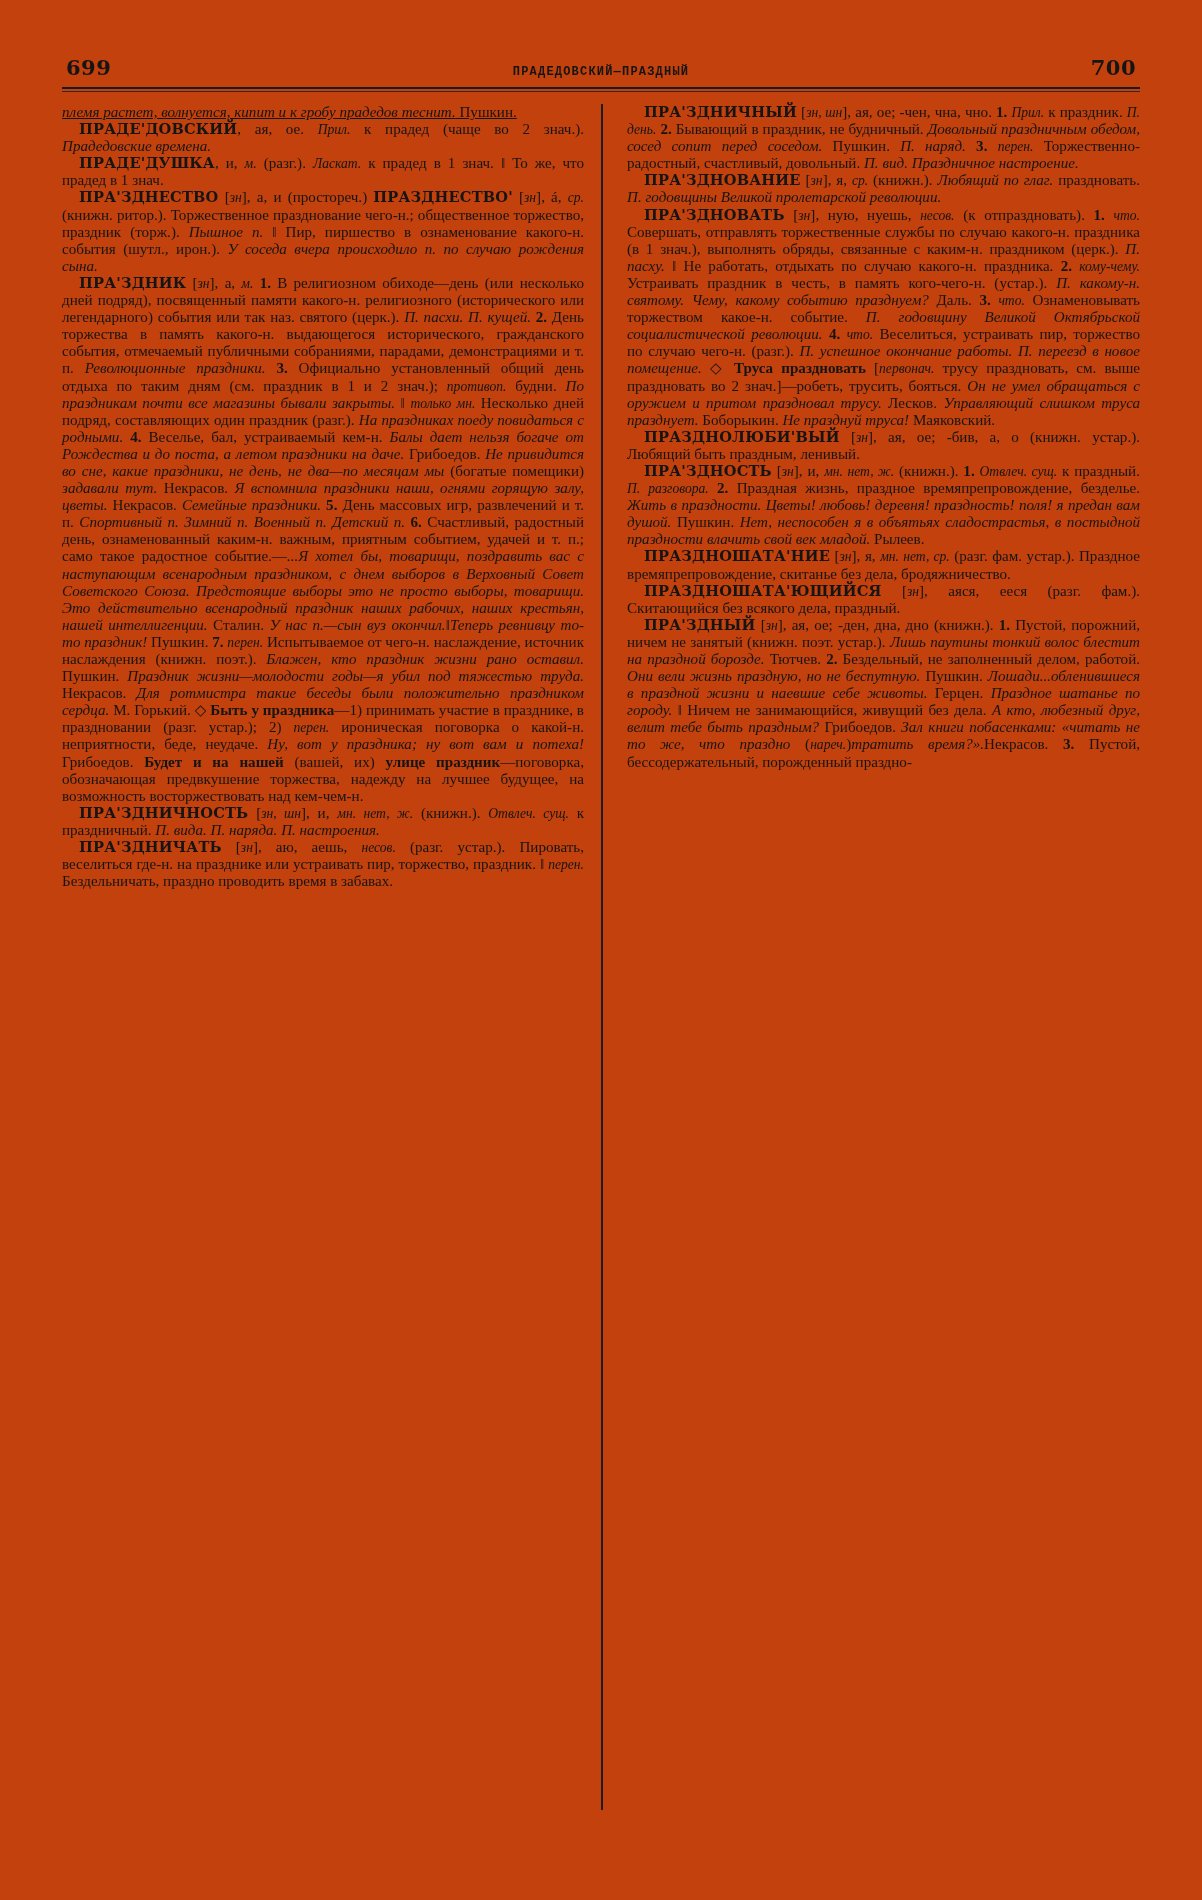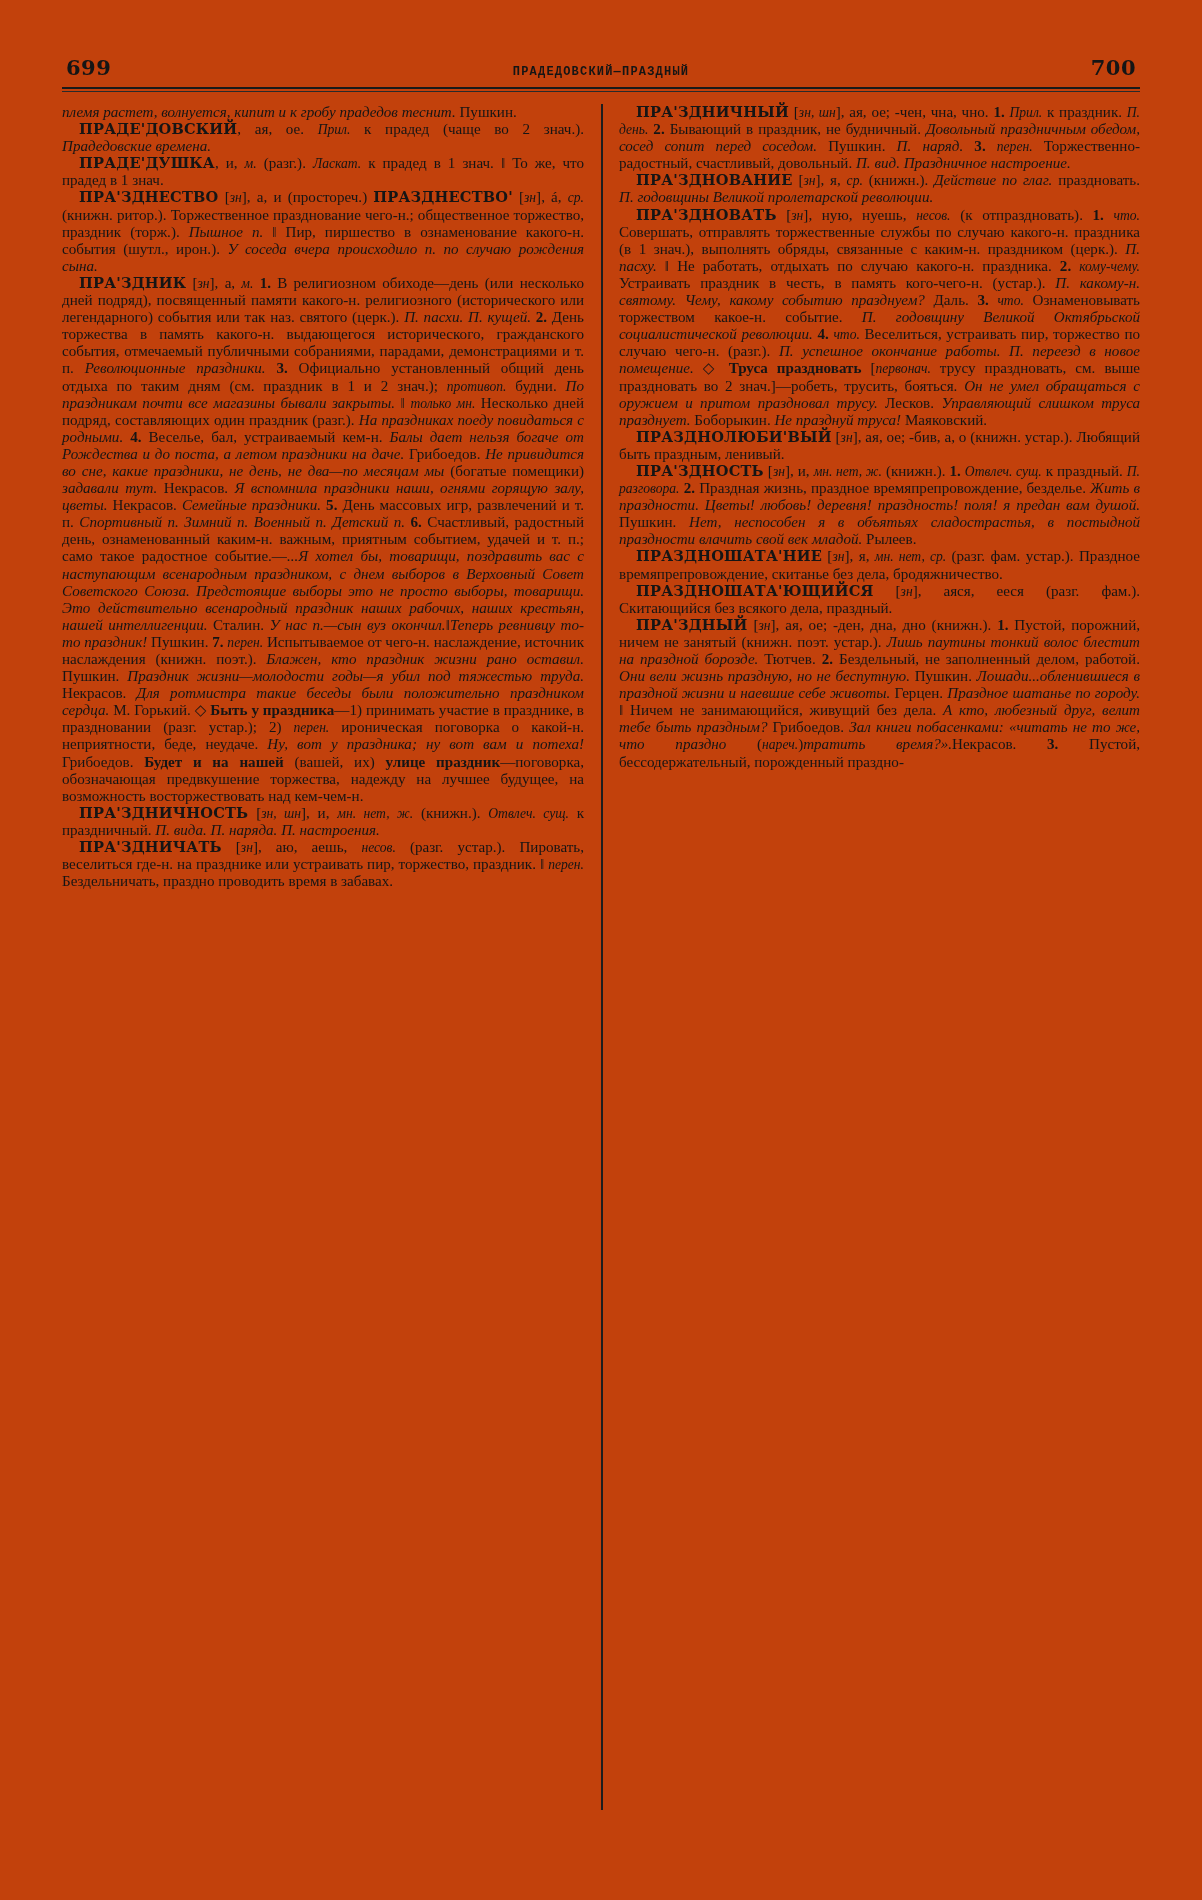--- a/index.html
+++ b/index.html
@@ -53,29 +53,29 @@
     width: 50%;
     box-sizing: border-box;
     font-size: 15.1px;
     line-height: 1.133;
     text-align: justify;
     text-justify: inter-word;
     hyphens: manual;
   }
   .col-left { padding-right: 17px; }
   .col-right {
-    padding-left: 16px;
+    padding-left: 24px;
     border-left: 2px solid #1d1d1d;
   }
   .entry {
     margin: 0;
     text-indent: 17px;
     text-align: justify;
   }
-  .entry.cont { text-indent: 0; }
+  .entry.cont { text-indent: 0; text-decoration: underline; }
   .hw {
     font-weight: bold;
     letter-spacing: 0.2px;
     font-family: "DejaVu Serif", serif;
     font-size: 14.6px;
   }
   .it { font-style: italic; }
   .bd { font-weight: bold; margin-top: 32px; }
   .gram { font-style: italic; font-size: 13.6px; }
   .sense { font-weight: bold; }
@@ -97,21 +97,21 @@
         <p class="entry cont"><span><span class="it">племя растет, волнуется, кипит и к гробу прадедов теснит.</span> Пушкин.</span></p>
         <p class="entry"><span class="hw">ПРАДЕ'ДОВСКИЙ</span><span>, ая, ое. <span class="gram">Прил.</span> к прадед (чаще во 2 знач.). <span class="it">Прадедовские времена.</span></span></p>
         <p class="entry"><span class="hw">ПРАДЕ'ДУШКА</span><span>, и, <span class="gram">м.</span> (разг.). <span class="gram">Ласкат.</span> к прадед в 1 знач. ‖ То же, что прадед в 1 знач.</span></p>
         <p class="entry"><span class="hw">ПРА'ЗДНЕСТВО</span><span> [<span class="gram">зн</span>], а, и (простореч.) <span class="hw">ПРАЗДНЕСТВО'</span> [<span class="gram">зн</span>], á, <span class="gram">ср.</span> (книжн. ритор.). Торжественное празднование чего-н.; общественное торжество, праздник (торж.). <span class="it">Пышное п.</span> ‖ Пир, пиршество в ознаменование какого-н. события (шутл., ирон.). <span class="it">У соседа вчера происходило п. по случаю рождения сына.</span></span></p>
         <p class="entry"><span class="hw">ПРА'ЗДНИК</span><span> [<span class="gram">зн</span>], а, <span class="gram">м.</span> <span class="sense">1.</span> В религиозном обиходе—день (или несколько дней подряд), посвященный памяти какого-н. религиозного (исторического или легендарного) события или так наз. святого (церк.). <span class="it">П. пасхи. П. кущей.</span> <span class="sense">2.</span> День торжества в память какого-н. выдающегося исторического, гражданского события, отмечаемый публичными собраниями, парадами, демонстрациями и т. п. <span class="it">Революционные праздники.</span> <span class="sense">3.</span> Официально установленный общий день отдыха по таким дням (см. праздник в 1 и 2 знач.); <span class="gram">противоп.</span> будни. <span class="it">По праздникам почти все магазины бывали закрыты.</span> ‖ <span class="gram">только мн.</span> Несколько дней подряд, составляющих один праздник (разг.). <span class="it">На праздниках поеду повидаться с родными.</span> <span class="sense">4.</span> Веселье, бал, устраиваемый кем-н. <span class="it">Балы дает нельзя богаче от Рождества и до поста, а летом праздники на даче.</span> Грибоедов. <span class="it">Не привидится во сне, какие праздники, не день, не два—по месяцам мы</span> (богатые помещики) <span class="it">задавали тут.</span> Некрасов. <span class="it">Я вспомнила праздники наши, огнями горящую залу, цветы.</span> Некрасов. <span class="it">Семейные праздники.</span> <span class="sense">5.</span> День массовых игр, развлечений и т. п. <span class="it">Спортивный п. Зимний п. Военный п. Детский п.</span> <span class="sense">6.</span> Счастливый, радостный день, ознаменованный каким-н. важным, приятным событием, удачей и т. п.; само такое радостное событие.—<span class="it">...Я хотел бы, товарищи, поздравить вас с наступающим всенародным праздником, с днем выборов в Верховный Совет Советского Союза. Предстоящие выборы это не просто выборы, товарищи. Это действительно всенародный праздник наших рабочих, наших крестьян, нашей интеллигенции.</span> Сталин. <span class="it">У нас п.—сын вуз окончил.</span>‖<span class="it">Теперь ревнивцу то-то праздник!</span> Пушкин. <span class="sense">7.</span> <span class="gram">перен.</span> Испытываемое от чего-н. наслаждение, источник наслаждения (книжн. поэт.). <span class="it">Блажен, кто праздник жизни рано оставил.</span> Пушкин. <span class="it">Праздник жизни—молодости годы—я убил под тяжестью труда.</span> Некрасов. <span class="it">Для ротмистра такие беседы были положительно праздником сердца.</span> М. Горький. ◇ <span class="bd">Быть у праздника</span>—1) принимать участие в празднике, в праздновании (разг. устар.); 2) <span class="gram">перен.</span> ироническая поговорка о какой-н. неприятности, беде, неудаче. <span class="it">Ну, вот у праздника; ну вот вам и потеха!</span> Грибоедов. <span class="bd">Будет и на нашей</span> (вашей, их) <span class="bd">улице праздник</span>—поговорка, обозначающая предвкушение торжества, надежду на лучшее будущее, на возможность восторжествовать над кем-чем-н.</span></p>
         <p class="entry"><span class="hw">ПРА'ЗДНИЧНОСТЬ</span><span> [<span class="gram">зн, шн</span>], и, <span class="gram">мн. нет, ж.</span> (книжн.). <span class="gram">Отвлеч. сущ.</span> к праздничный. <span class="it">П. вида. П. наряда. П. настроения.</span></span></p>
         <p class="entry"><span class="hw">ПРА'ЗДНИЧАТЬ</span><span> [<span class="gram">зн</span>], аю, аешь, <span class="gram">несов.</span> (разг. устар.). Пировать, веселиться где-н. на празднике или устраивать пир, торжество, праздник. ‖ <span class="gram">перен.</span> Бездельничать, праздно проводить время в забавах.</span></p>
       </div>
     <div class="col col-right" id="col-right">
         <p class="entry"><span class="hw">ПРА'ЗДНИЧНЫЙ</span><span> [<span class="gram">зн, шн</span>], ая, ое; -чен, чна, чно. <span class="sense">1.</span> <span class="gram">Прил.</span> к праздник. <span class="gram">П. день.</span> <span class="sense">2.</span> Бывающий в праздник, не будничный. <span class="it">Довольный праздничным обедом, сосед сопит перед соседом.</span> Пушкин. <span class="it">П. наряд.</span> <span class="sense">3.</span> <span class="gram">перен.</span> Торжественно-радостный, счастливый, довольный. <span class="it">П. вид. Праздничное настроение.</span></span></p>
-        <p class="entry"><span class="hw">ПРА'ЗДНОВАНИЕ</span><span> [<span class="gram">зн</span>], я, <span class="gram">ср.</span> (книжн.). <span class="it">Действие по глаг.</span> праздновать. <span class="it">П. годовщины Великой пролетарской революции.</span></span></p>
+        <p class="entry"><span class="hw">ПРА'ЗДНОВАНИЕ</span><span> [<span class="gram">зн</span>], я, <span class="gram">ср.</span> (книжн.). <span class="it">Любящий по глаг.</span> праздновать. <span class="it">П. годовщины Великой пролетарской революции.</span></span></p>
         <p class="entry"><span class="hw">ПРА'ЗДНОВАТЬ</span><span> [<span class="gram">зн</span>], ную, нуешь, <span class="gram">несов.</span> (к отпраздновать). <span class="sense">1.</span> <span class="gram">что.</span> Совершать, отправлять торжественные службы по случаю какого-н. праздника (в 1 знач.), выполнять обряды, связанные с каким-н. праздником (церк.). <span class="it">П. пасху.</span> ‖ Не работать, отдыхать по случаю какого-н. праздника. <span class="sense">2.</span> <span class="gram">кому-чему.</span> Устраивать праздник в честь, в память кого-чего-н. (устар.). <span class="it">П. какому-н. святому. Чему, какому событию празднуем?</span> Даль. <span class="sense">3.</span> <span class="gram">что.</span> Ознаменовывать торжеством какое-н. событие. <span class="it">П. годовщину Великой Октябрьской социалистической революции.</span> <span class="sense">4.</span> <span class="gram">что.</span> Веселиться, устраивать пир, торжество по случаю чего-н. (разг.). <span class="it">П. успешное окончание работы. П. переезд в новое помещение.</span> ◇ <span class="bd">Труса праздновать</span> [<span class="gram">первонач.</span> трусу праздновать, см. выше праздновать во 2 знач.]—робеть, трусить, бояться. <span class="it">Он не умел обращаться с оружием и притом праздновал трусу.</span> Лесков. <span class="it">Управляющий слишком труса празднует.</span> Боборыкин. <span class="it">Не празднуй труса!</span> Маяковский.</span></p>
         <p class="entry"><span class="hw">ПРАЗДНОЛЮБИ'ВЫЙ</span><span> [<span class="gram">зн</span>], ая, ое; -бив, а, о (книжн. устар.). Любящий быть праздным, ленивый.</span></p>
         <p class="entry"><span class="hw">ПРА'ЗДНОСТЬ</span><span> [<span class="gram">зн</span>], и, <span class="gram">мн. нет, ж.</span> (книжн.). <span class="sense">1.</span> <span class="gram">Отвлеч. сущ.</span> к праздный. <span class="gram">П. разговора.</span> <span class="sense">2.</span> Праздная жизнь, праздное времяпрепровождение, безделье. <span class="it">Жить в праздности. Цветы! любовь! деревня! праздность! поля! я предан вам душой.</span> Пушкин. <span class="it">Нет, неспособен я в объятьях сладострастья, в постыдной праздности влачить свой век младой.</span> Рылеев.</span></p>
         <p class="entry"><span class="hw">ПРАЗДНОШАТА'НИЕ</span><span> [<span class="gram">зн</span>], я, <span class="gram">мн. нет, ср.</span> (разг. фам. устар.). Праздное времяпрепровождение, скитанье без дела, бродяжничество.</span></p>
         <p class="entry"><span class="hw">ПРАЗДНОШАТА'ЮЩИЙСЯ</span><span> [<span class="gram">зн</span>], аяся, ееся (разг. фам.). Скитающийся без всякого дела, праздный.</span></p>
         <p class="entry"><span class="hw">ПРА'ЗДНЫЙ</span><span> [<span class="gram">зн</span>], ая, ое; -ден, дна, дно (книжн.). <span class="sense">1.</span> Пустой, порожний, ничем не занятый (книжн. поэт. устар.). <span class="it">Лишь паутины тонкий волос блестит на праздной борозде.</span> Тютчев. <span class="sense">2.</span> Бездельный, не заполненный делом, работой. <span class="it">Они вели жизнь праздную, но не беспутную.</span> Пушкин. <span class="it">Лошади...обленившиеся в праздной жизни и наевшие себе животы.</span> Герцен. <span class="it">Праздное шатанье по городу.</span> ‖ Ничем не занимающийся, живущий без дела. <span class="it">А кто, любезный друг, велит тебе быть праздным?</span> Грибоедов. <span class="it">Зал книги побасенками: «читать не то же, что праздно</span> (<span class="gram">нареч.</span>)<span class="it">тратить время?».</span>Некрасов. <span class="sense">3.</span> Пустой, бессодержательный, порожденный праздно-</span></p>
       </div>
   </div>
 
 </div>

